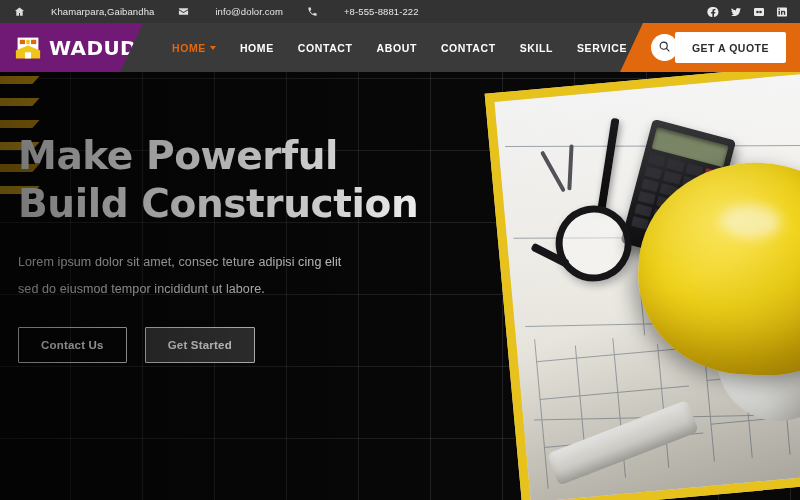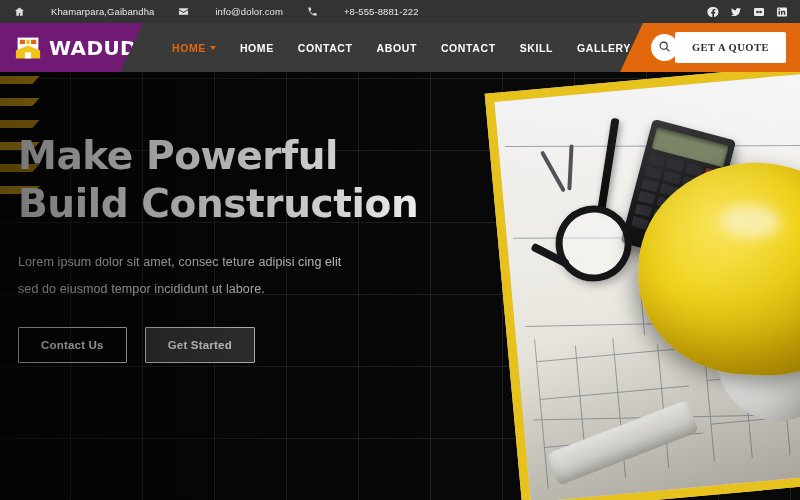--- a/index.html
+++ b/index.html
@@ -72,21 +72,20 @@
     z-index:28;
   }
   .search-btn svg{ width:13px; height:13px; stroke:#2b2b2b; fill:none; stroke-width:2.1; }
   .quote-btn{
     position:absolute; right:14px; top:9px; height:31px;
     background:#ffffff; color:#2b2b2b;
     font-size:10.5px; font-weight:bold; letter-spacing:.5px;
     display:flex; align-items:center; justify-content:center;
     padding:0 17px; border-radius:2px; cursor:pointer; z-index:28;
     white-space:nowrap;
-    font-family:Liberation Serif, serif;
   }
 
   
   .hero{ position:absolute; left:0; top:72px; width:800px; height:428px; background:#080808; overflow:hidden; }
   .grid{
     position:absolute; inset:0;
     background-image:
       linear-gradient(to right, rgba(255,255,255,.10) 1px, transparent 1px),
       linear-gradient(to bottom, rgba(255,255,255,.10) 1px, transparent 1px);
     background-size:72px 72px;
@@ -296,21 +295,21 @@
     <nav class="nav-links">
       <a href="#" class="active">
           <span>HOME</span>
           <i class="chev"></i>
         </a>
       <a href="#">HOME</a>
       <a href="#">CONTACT</a>
       <a href="#">ABOUT</a>
       <a href="#">CONTACT</a>
       <a href="#">SKILL</a>
-      <a href="#">GALLERY</a>
+      <a href="#">SERVICE</a>
       <a href="#">BLOG</a>
       <a href="#">CONTACT</a>
     </nav>
 
     <div class="right-block"></div>
 
     <div class="search-btn">
       <span>
         <svg viewBox="0 0 24 24">
             <circle cx="10.5" cy="10.5" r="6.5"></circle>

